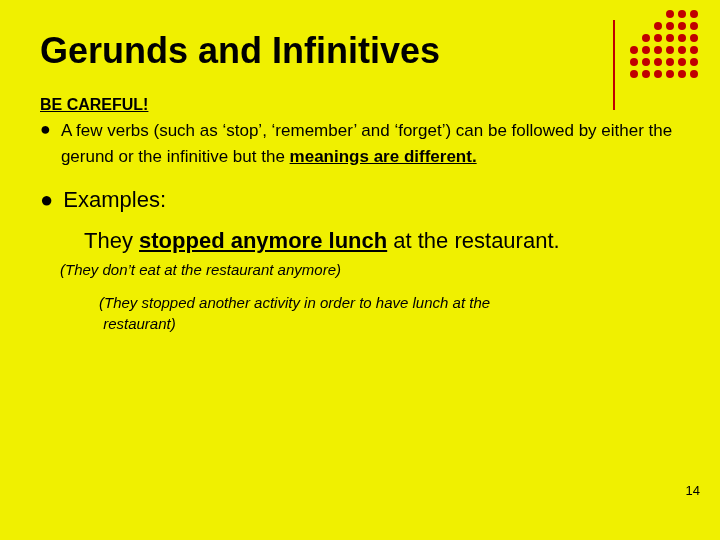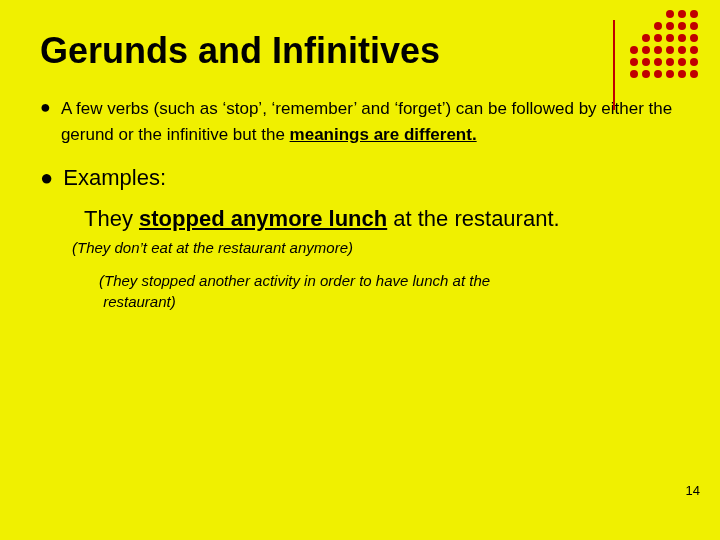--- a/index.html
+++ b/index.html
@@ -89,21 +89,21 @@
       color: #000;
       line-height: 1.4;
       margin-left: 44px;
       margin-bottom: 2px;
     }
 
     .italic-note {
       font-size: 15px;
       font-style: italic;
       color: #000;
-      margin-left: 32px;
+      margin-left: 20px;
       margin-bottom: 12px;
       line-height: 1.4;
     }
 
     .sentence-large {
       font-size: 25px;
       color: #000;
       line-height: 1.4;
       margin-left: 44px;
       margin-bottom: 2px;
@@ -207,20 +207,21 @@
       <div class="dot"></div>
       <div class="dot"></div>
       <div class="dot"></div>
       <div class="dot"></div>
       <div class="dot"></div>
     </div>
   </div>
 
   <h1 class="title">Gerunds and Infinitives</h1>
 
+  <div class="be-careful">BE CAREFUL!</div>
 
   <div class="bullet-block">
     <span class="bullet">●</span>
     <span class="bullet-text">
       A few verbs (such as ‘stop’, ‘remember’ and ‘forget’) can be followed by either the gerund or the infinitive but the <span class="underline-text">meanings are different.</span>
     </span>
   </div>
 
   <div class="examples-block">
     <div class="examples-bullet">

